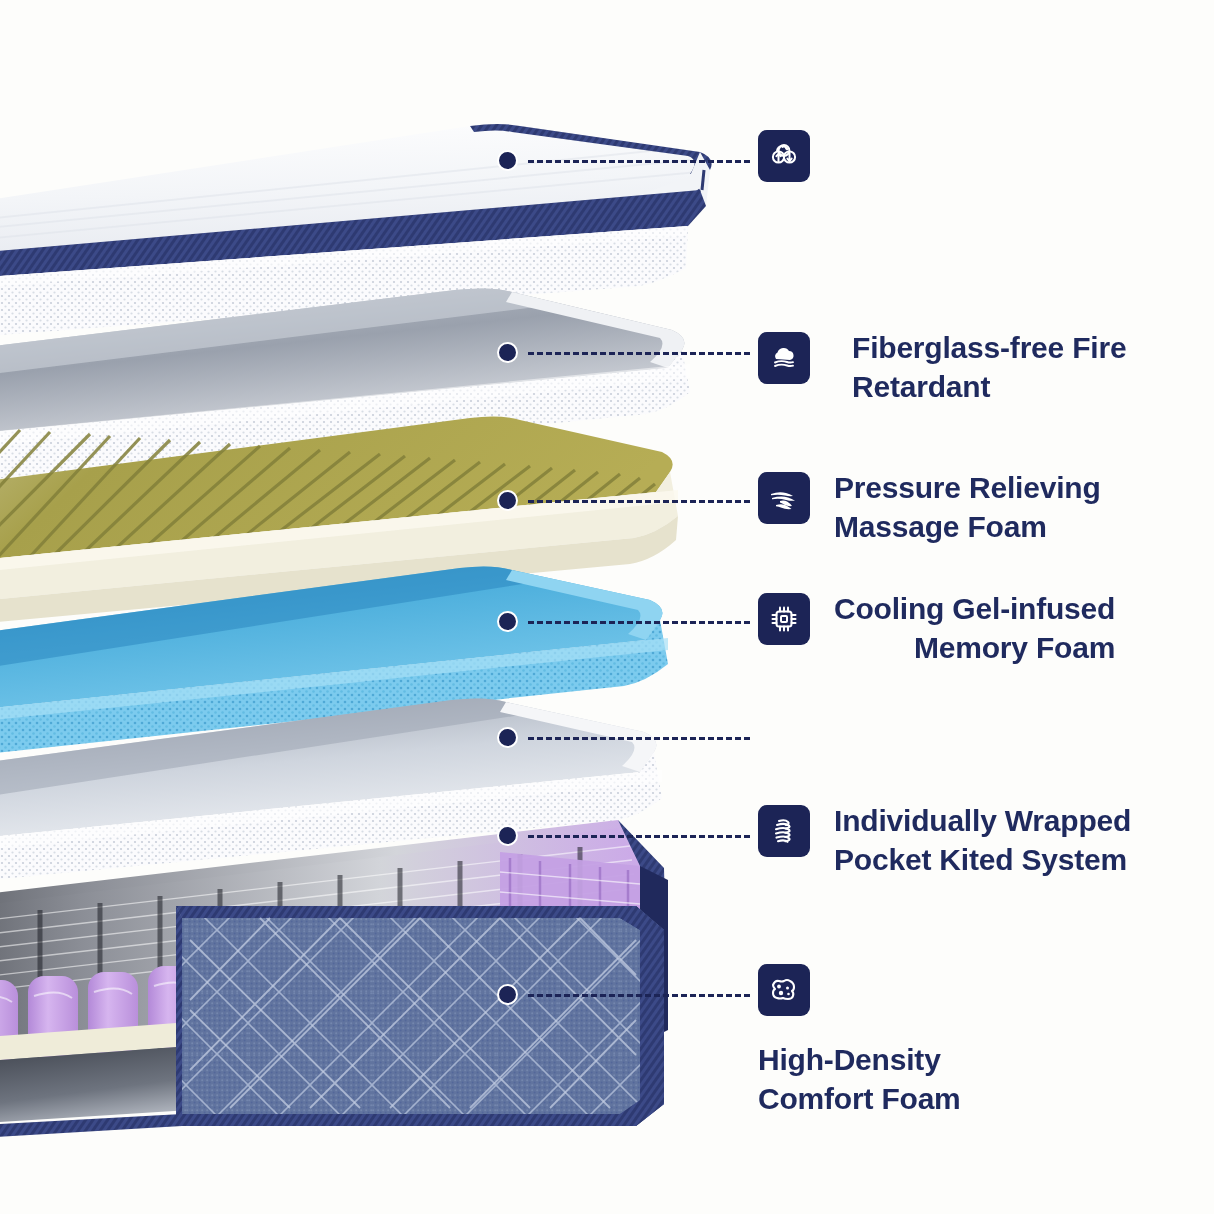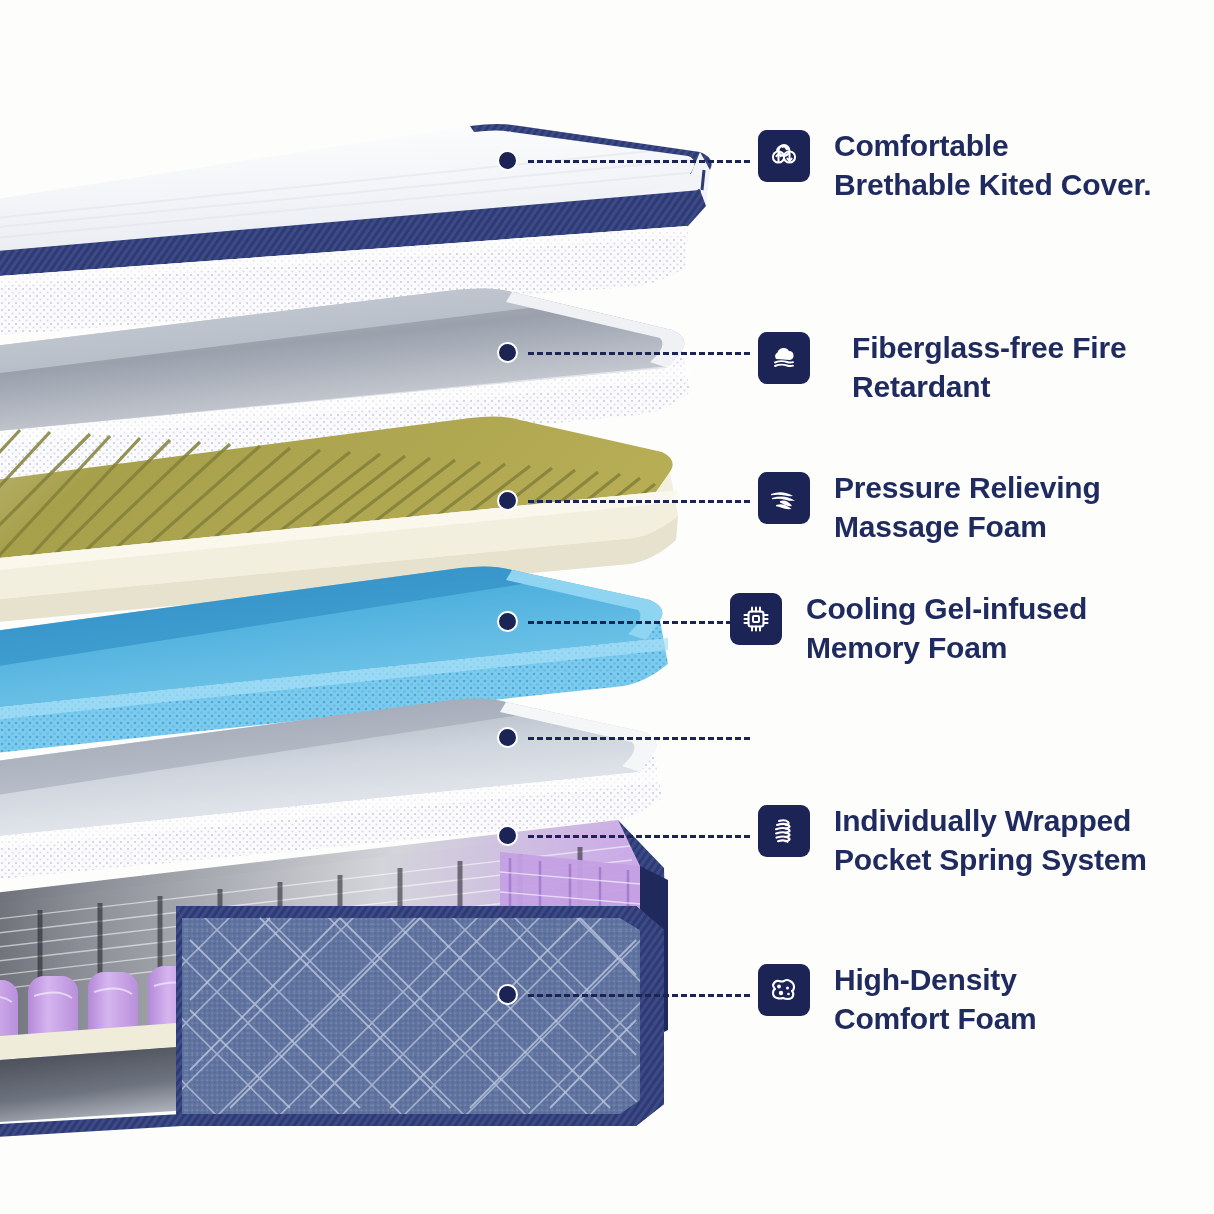--- a/index.html
+++ b/index.html
@@ -402,22 +402,20 @@
           <circle cx="17" cy="11.5" r="5.4"></circle>
           <path d="M11.5 23 L11.5 15"></path>
             <path d="M9.4 17.2 L11.5 14.8 L13.6 17.2"></path>
           <path d="M22.5 14 L22.5 22"></path>
             <path d="M20.4 19.6 L22.5 22 L24.6 19.6"></path>
         </g>
         <circle cx="19.5" cy="9.5" r="1.2" fill="#ffffff"></circle>
         <circle cx="15.5" cy="8" r="1" fill="#ffffff"></circle>
       </svg>
     </span>
-    <div class="callout-text">Comfortable
-Brethable Kited Cover.</div>
   </div>
 
   <div class="callout" style="left:758px;top:328px;gap:42px;">
     <span class="icon-box">
       <svg width="34" height="34" viewBox="0 0 34 34">
         <path d="M9 18 q-2.5 -4 1.5 -6.5 q1 -4 5.5 -4.5 q4 -0.5 6 3 q4 0 4.5 4 q0.5 4 -3.5 5 Z" fill="#ffffff"></path>
         <path d="M8 21.5 q6 -2.5 12 -0.5 q3 1 6 0.2" fill="none" stroke="#ffffff" stroke-width="1.9" stroke-linecap="round"></path>
         <path d="M8 25 q6 -2.5 12 -0.5 q3 1 6 0.2" fill="none" stroke="#ffffff" stroke-width="1.9" stroke-linecap="round"></path>
       </svg>
     </span>
@@ -433,21 +431,21 @@
           <path d="M5 17 q9 -2.5 16 -0.5 q4 1.2 7 3.2 q-5 0.4 -9 -0.8 q-7 -1.8 -14 -0.6 Z"></path>
           <path d="M13 20 q4 -1.5 7.5 0.8 q3 2 4.5 4.2 q-4 0.6 -7 -1 q-3 -1.6 -5 -2.4 Z"></path>
           <path d="M9 24 q7 -2 12 1.5 q2 1.2 3.5 2.5 q-6 0.6 -10 -1.2 q-3 -1.4 -5.5 -1.6 Z"></path>
         </g>
       </svg>
     </span>
     <div class="callout-text">Pressure Relieving
 Massage Foam</div>
   </div>
 
-  <div class="callout" style="left:730px;top:589px;">
+  <div class="callout" style="left:758px;top:589px;text-align:right;">
     <span class="icon-box">
       <svg width="34" height="34" viewBox="0 0 34 34">
         <g fill="none" stroke="#ffffff" stroke-width="2" stroke-linecap="round">
           <rect x="9.5" y="9.5" width="15" height="15" rx="2.5"></rect>
           <rect x="14" y="14" width="6" height="6" rx="1"></rect>
           <path d="M13 9.5 L13 5.5"></path>
             <path d="M17 9.5 L17 5.5"></path>
             <path d="M21 9.5 L21 5.5"></path>
           <path d="M13 24.5 L13 28.5"></path>
             <path d="M17 24.5 L17 28.5"></path>
@@ -473,24 +471,24 @@
           <path d="M12 7 q6 -2 9 1 q2 2 -2 3"></path>
           <path d="M10 11 q8 -2.5 12 0.6 q2 2 -3 3"></path>
           <path d="M9 15.2 q9 -2.6 13 0.6 q2 2 -3.5 3"></path>
           <path d="M9 19.4 q9 -2.6 13 0.6 q2 2 -3.5 3"></path>
           <path d="M9.5 23.6 q8.5 -2.6 12.5 0.6 q2 2 -3.5 3"></path>
           <path d="M11 27.2 q6.5 -2 9.5 0.6"></path>
         </g>
       </svg>
     </span>
     <div class="callout-text">Individually Wrapped
-Pocket Spring System</div>
-  </div>
-
-  <div class="callout" style="left:758px;top:960px;">
+Pocket Kited System</div>
+  </div>
+
+  <div class="callout" style="left:758px;top:960px;flex-direction:column;">
     <span class="icon-box">
       <svg width="34" height="34" viewBox="0 0 34 34">
         <path d="M6 12 q2 -5 6 -4 q3 1 5 0 q3 -2 6 0 q4 2 4 6 q0 3 -2 4 q2 2 1 5 q-1 3 -5 3 q-3 0 -5 -1 q-3 1 -6 0 q-4 -1 -4 -5 q0 -3 2 -4 q-2 -2 -2 -4 Z" fill="none" stroke="#ffffff" stroke-width="2.1" stroke-linejoin="round"></path>
         <circle cx="12" cy="13.5" r="1.9" fill="#ffffff"></circle>
         <circle cx="20.5" cy="15" r="1.5" fill="#ffffff"></circle>
         <circle cx="14" cy="20" r="2.2" fill="#ffffff"></circle>
         <circle cx="21.5" cy="21" r="1.3" fill="#ffffff"></circle>
       </svg>
     </span>
     <div class="callout-text">High-Density

